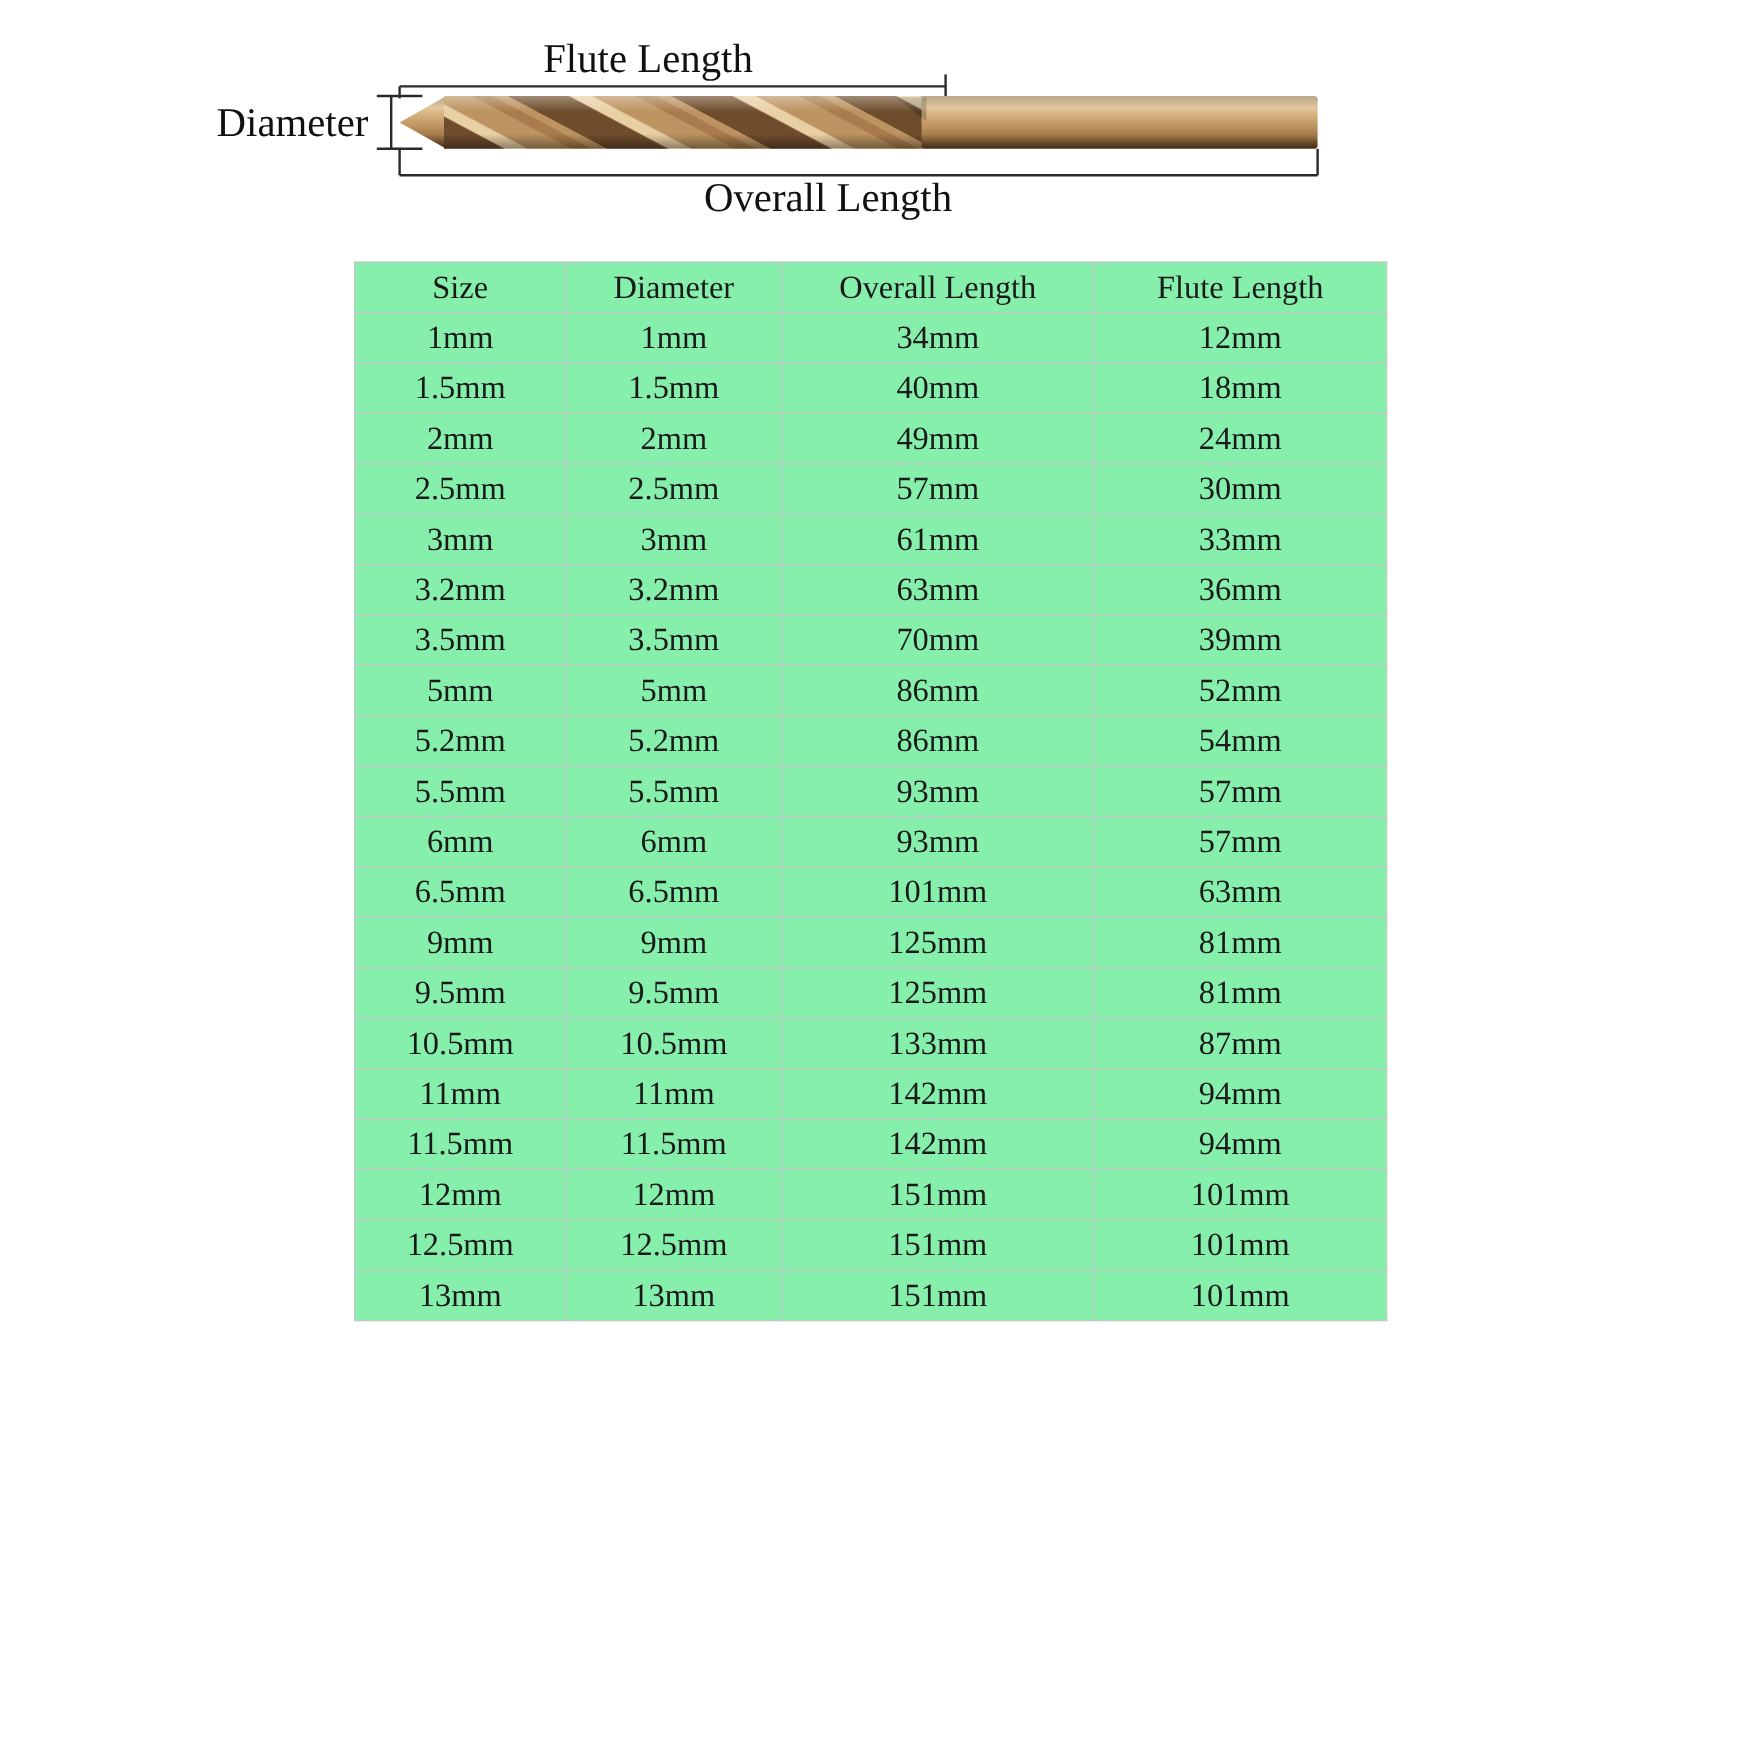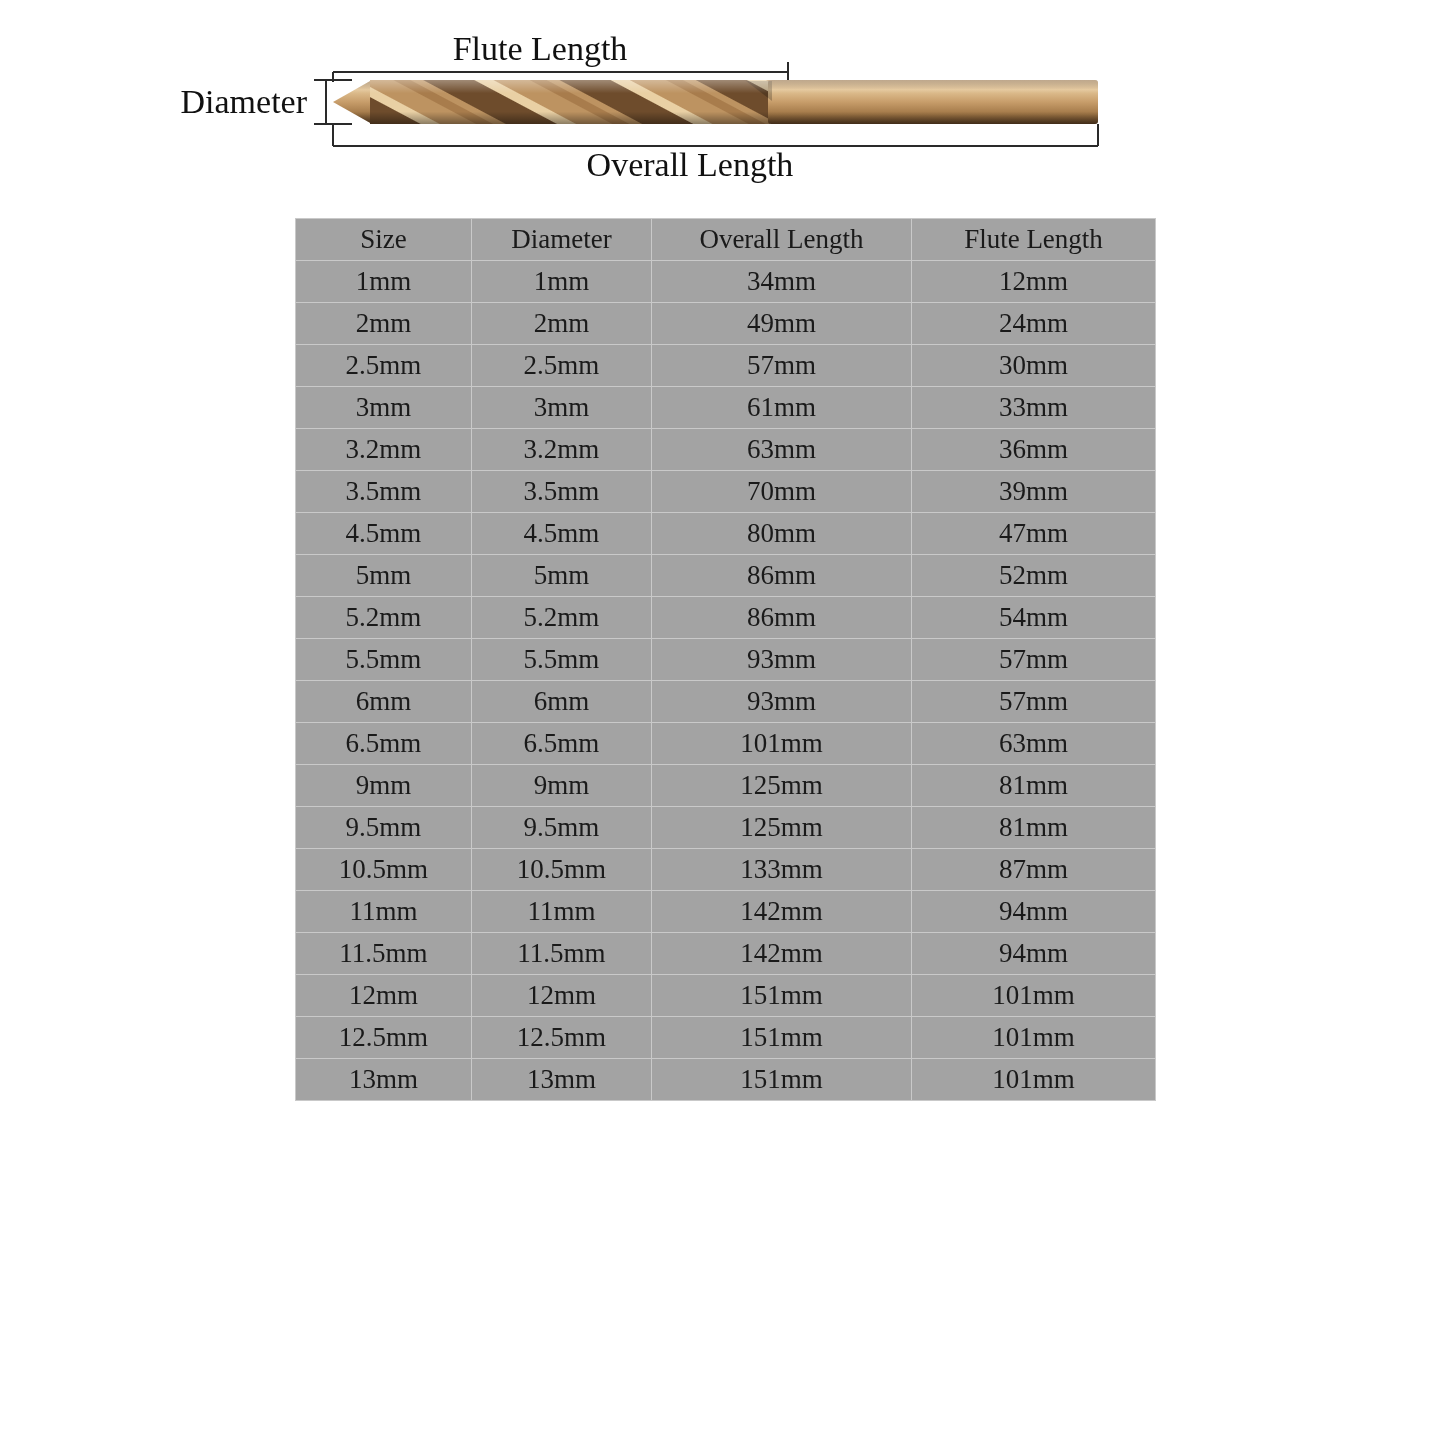--- a/index.html
+++ b/index.html
@@ -28,21 +28,21 @@
     stroke: #2a2a2a;
     stroke-width: 2;
     fill: none;
   }
   .spec-table {
     position: absolute;
     top: 218px;
     left: 295px;
     border-collapse: collapse;
     table-layout: fixed;
-    background: #a3a3a3;
+    background: #86efac;
   }
   .spec-table th, .spec-table td {
     border: 1px solid #c9c9c9;
     height: 41px;
     padding: 0 4px;
     text-align: center;
     vertical-align: middle;
     font-size: 27px;
     font-weight: 400;
     white-space: nowrap;
@@ -128,20 +128,26 @@
     </tr>
   </thead>
   <tbody>
       <tr>
         <td>1mm</td>
         <td>1mm</td>
         <td>34mm</td>
         <td>12mm</td>
       </tr>
       <tr>
+        <td>1.5mm</td>
+        <td>1.5mm</td>
+        <td>40mm</td>
+        <td>18mm</td>
+      </tr>
+      <tr>
         <td>2mm</td>
         <td>2mm</td>
         <td>49mm</td>
         <td>24mm</td>
       </tr>
       <tr>
         <td>2.5mm</td>
         <td>2.5mm</td>
         <td>57mm</td>
         <td>30mm</td>
@@ -158,26 +164,20 @@
         <td>63mm</td>
         <td>36mm</td>
       </tr>
       <tr>
         <td>3.5mm</td>
         <td>3.5mm</td>
         <td>70mm</td>
         <td>39mm</td>
       </tr>
       <tr>
-        <td>4.5mm</td>
-        <td>4.5mm</td>
-        <td>80mm</td>
-        <td>47mm</td>
-      </tr>
-      <tr>
         <td>5mm</td>
         <td>5mm</td>
         <td>86mm</td>
         <td>52mm</td>
       </tr>
       <tr>
         <td>5.2mm</td>
         <td>5.2mm</td>
         <td>86mm</td>
         <td>54mm</td>

